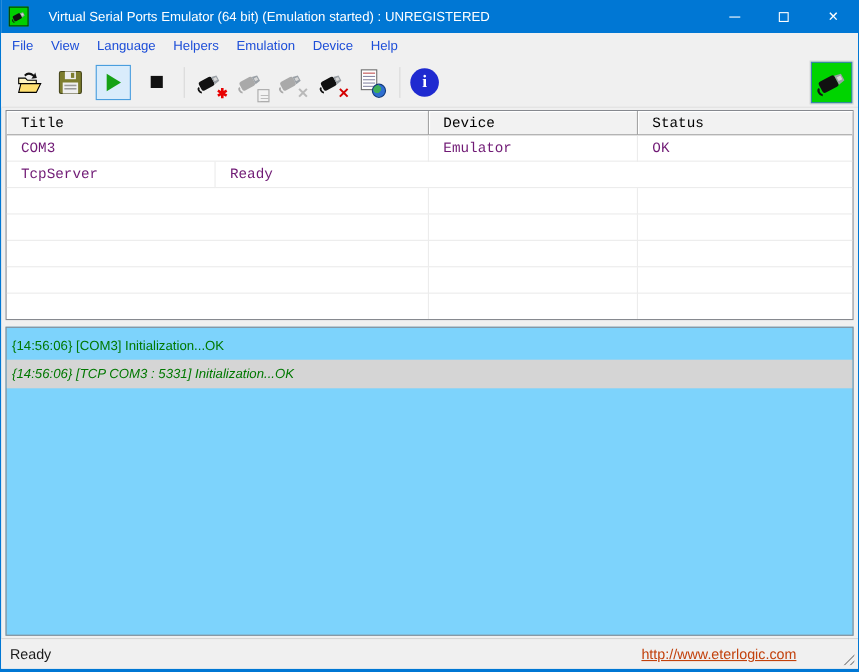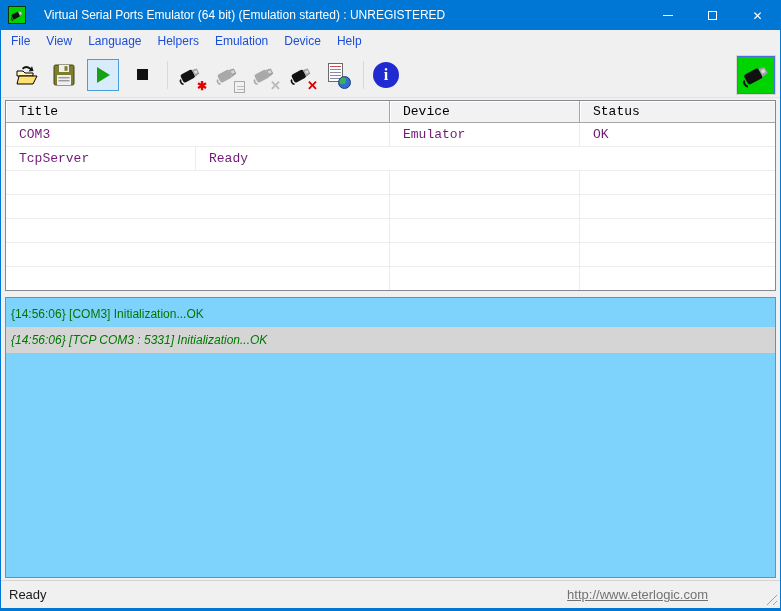--- a/index.html
+++ b/index.html
@@ -73,21 +73,21 @@
     padding-top:3px; flex:0 0 auto; }
   .log-row{ height:26px; display:flex; align-items:center; padding-left:5px;
     color:#007800; font-size:12px; white-space:nowrap; }
   .log-row.selected{ background:#d5d5d5;font-style:italic; }
 
   
   .status-gap{ flex:1 1 auto; }
   .statusbar{ flex:0 0 auto; height:28px; border-top:1px solid #d5d5d5; display:flex; align-items:center;
     padding:0 8px; position:relative; background:#f0f0f0; }
   .status-text{ font-size:13px; color:#1a1a1a; }
-  .status-link{ position:absolute; right:72px; font-size:13px; color:#737373; text-decoration:underline; }
+  .status-link{ position:absolute; right:56px; font-size:13px; color:#c2410c; text-decoration:underline; }
   .grip{ position:absolute; right:3px; bottom:3px; width:13px; height:13px;
     background:repeating-linear-gradient(135deg, transparent 0 3px, #a0a0a0 3px 4px);
     clip-path:polygon(100% 0, 100% 100%, 0 100%); }
 </style>
 </head>
 <body>
 
 <svg width="0" height="0" style="position:absolute">
   <symbol id="connector" viewBox="0 0 24 24">
     <g transform="rotate(-28 12 12)">

